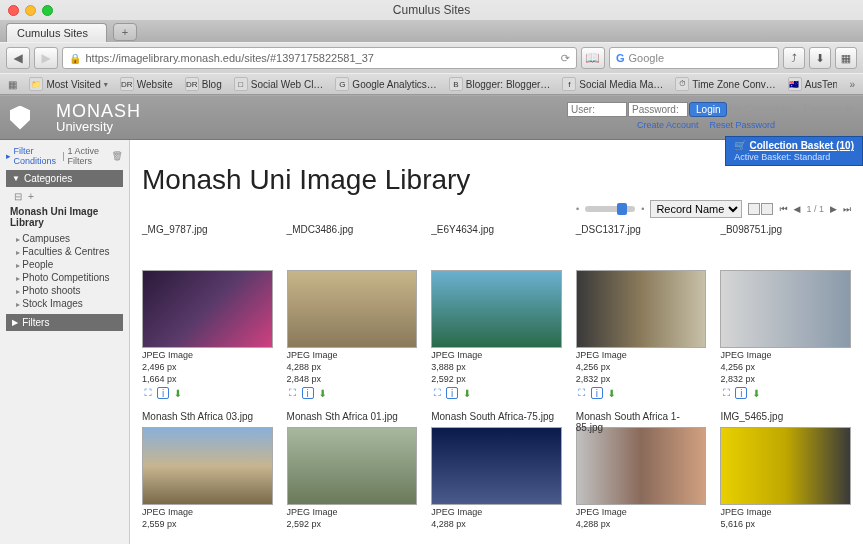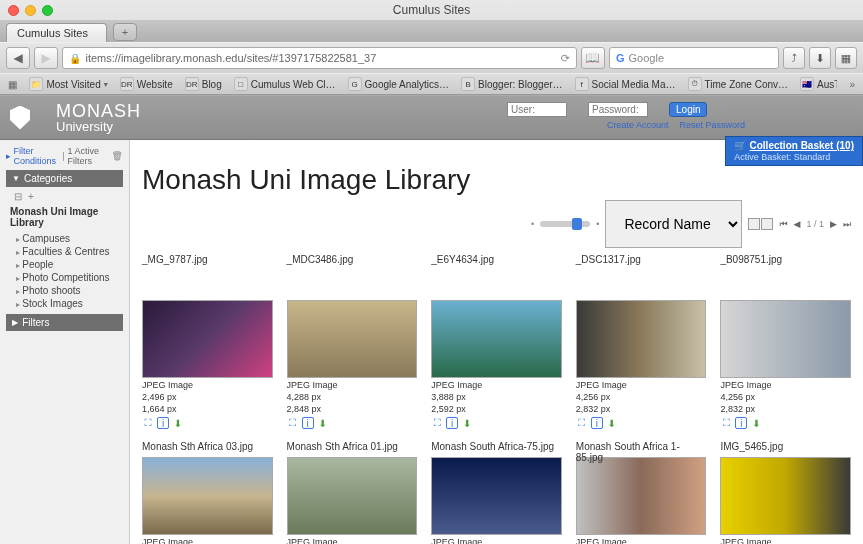--- a/index.html
+++ b/index.html
@@ -35,21 +35,21 @@
 .bm-ic { width: 14px; height: 14px; background: #ddd; border: 1px solid #bbb; border-radius: 2px; display: flex; align-items: center; justify-content: center; font-size: 8px; }
 
 
 .app-header { background: linear-gradient(#a0a0a0,#8e8e8e); padding: 6px 10px; display: flex; align-items: flex-start; border-bottom: 1px solid #777; }
 .logo { color: #fff; display: flex; align-items: center; gap: 6px; }
 .logo-shield { width: 20px; height: 24px; background: #fff; clip-path: polygon(50% 0, 100% 20%, 100% 60%, 50% 100%, 0 60%, 0 20%); }
 .logo-txt { line-height: 1; margin-left: 20px; }
 .logo-main { font-size: 18px; letter-spacing: 1px; }
 .logo-sub { font-size: 13px; font-weight: 300; }
 .login-area { margin-left: auto; font-size: 10px; }
-.login-row { display: flex; gap: 21px; align-items: center; margin-bottom: 2px; }
+.login-row { display: flex; gap: 1px; align-items: center; margin-bottom: 2px; }
 .login-row input { font-size: 10px; padding: 1px 3px; width: 60px; border: 1px solid #888; }
 .login-btn { background: #3b7edb; color: #fff; border: 1px solid #2a5ca8; border-radius: 3px; padding: 1px 6px; font-size: 10px; }
 .login-links { color: #bbb; font-size: 10px; text-align: center; }
 .login-links a { color: #3366cc; text-decoration: none; margin-right: 8px; font-size: 9px; }
 .login-links2 { display: flex; gap: 10px; color: #999; }
 .login-links2 span { cursor: pointer; }
 
 
 .page { display: flex; background: #f5f5f5; }
 .sidebar { width: 130px; background: #f0f0f0; border-right: 1px solid #ccc; padding: 6px; }
@@ -73,21 +73,21 @@
 .basket .b-title { font-weight: bold; text-decoration: underline; }
 .basket .b-sub { font-size: 9px; color: #cde0ff; }
 
 h1 { font-size: 28px; font-weight: normal; color: #222; margin: 14px 0 4px 0; }
 .coll-info { font-size: 10px; color: #666; margin-bottom: 8px; }
 .coll-info a { color: #3366cc; text-decoration: none; }
 
 .toolbar { display: flex; align-items: center; justify-content: flex-end; gap: 6px; font-size: 9px; color: #666; margin-bottom: 6px; }
 .slider { width: 50px; height: 6px; background: #ccc; border-radius: 3px; position: relative; }
 .slider .knob { position: absolute; right: 8px; top: -3px; width: 10px; height: 12px; background: #3b7edb; border-radius: 2px; }
-.sort-sel { font-size: 14px; border: 1px solid #aaa; padding: 14px; }
+.sort-sel { font-size: 11px; border: 1px solid #aaa; padding: 1px; }
 .view-ic { display: flex; gap: 1px; }
 .view-ic span { width: 12px; height: 12px; border: 1px solid #999; background: #eee; }
 .pager { color: #888; }
 
 .grid { display: grid; grid-template-columns: repeat(5, 1fr); gap: 12px 14px; }
 .cell-title { font-size: 10px; color: #333; margin-bottom: 4px; height: 12px; }
 .thumb { width: 100%; height: 78px; background: #ccc; border: 1px solid #aaa; }
 .meta { font-size: 9px; color: #333; margin-top: 2px; }
 .actions { display: flex; gap: 3px; margin-top: 3px; }
 .actions span { width: 12px; height: 12px; font-size: 10px; display: inline-flex; align-items: center; justify-content: center; }
@@ -121,21 +121,21 @@
   </div>
   <div class="tab-bar">
     <div class="tab"><span>Cumulus Sites</span></div>
     <div class="tab-add">+</div>
   </div>
   <div class="url-row">
     <div class="nav-btn">◀</div>
     <div class="nav-btn" style="color:#ccc">▶</div>
     <div class="url-field">
       <span class="lock-ic">🔒</span>
-      <span>items://imagelibrary.monash.edu/sites/#1397175822581_37</span>
+      <span>https://imagelibrary.monash.edu/sites/#1397175822581_37</span>
       <span class="refresh-ic">⟳</span>
     </div>
     <div class="nav-btn">📖</div>
     <div class="search-box">
       <span style="color:#4285f4;font-weight:bold">G</span>
       <span>Google</span>
     </div>
     <div class="url-tool">⤴</div>
     <div class="url-tool">⬇</div>
     <div class="url-tool">▦</div>
@@ -151,21 +151,21 @@
         <div class="bm">
           <span class="bm-ic">DR</span>
           <span>Website</span>
         </div>
         <div class="bm">
           <span class="bm-ic">DR</span>
           <span>Blog</span>
         </div>
         <div class="bm">
           <span class="bm-ic">□</span>
-          <span>Cumulus Web Cl…</span>
+          <span>Social Web Cl…</span>
         </div>
         <div class="bm">
           <span class="bm-ic">G</span>
           <span>Google Analytics…</span>
         </div>
         <div class="bm">
           <span class="bm-ic">B</span>
           <span>Blogger: Blogger…</span>
         </div>
         <div class="bm">

